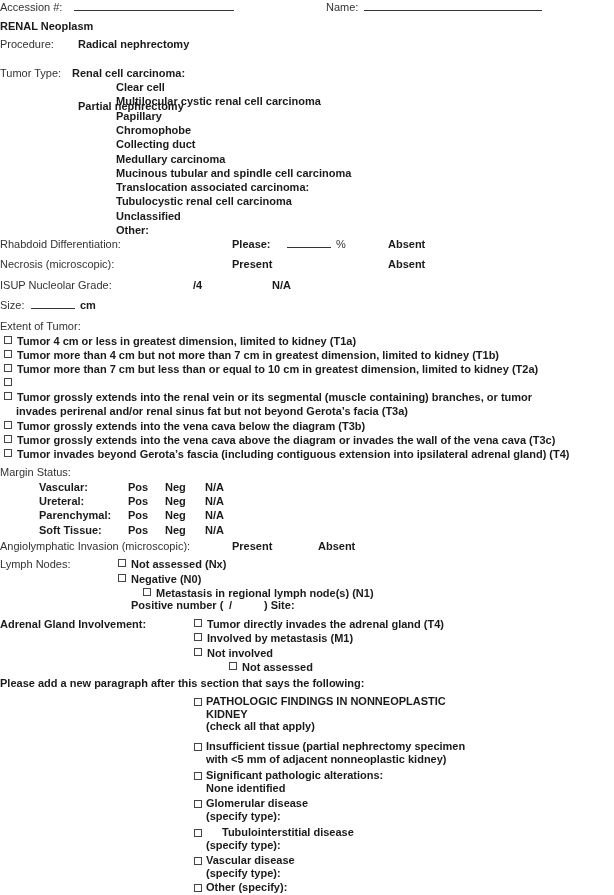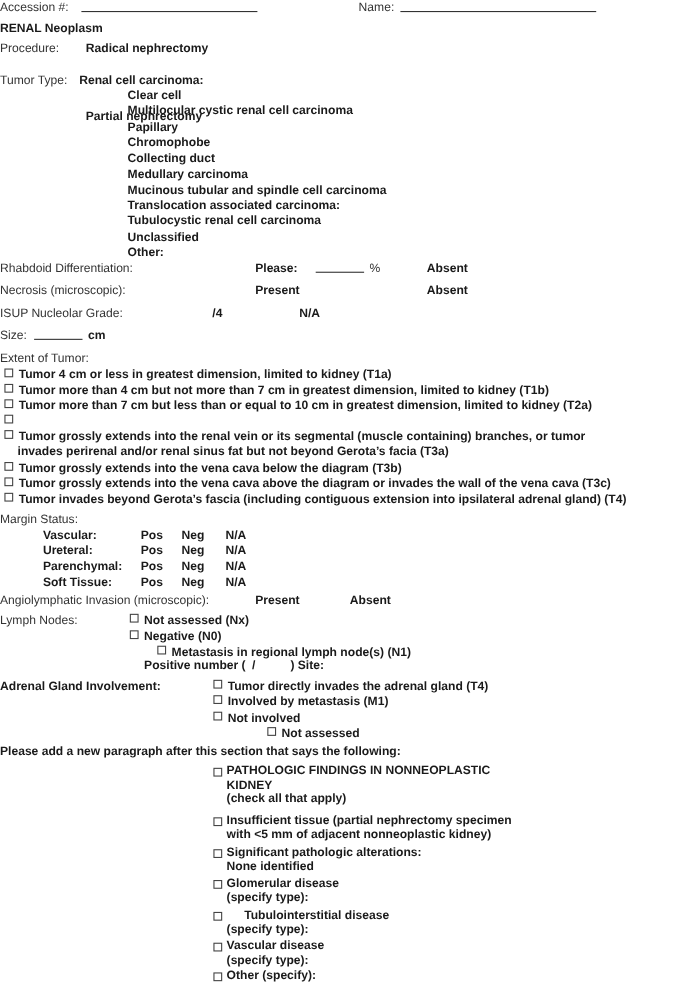--- a/index.html
+++ b/index.html
@@ -106,21 +106,21 @@
   </div>
 <div class="abs b" style="left:131px;top:599px;">Positive number (</div>
 <div class="abs b" style="left:229px;top:599px;">/</div>
 <div class="abs b" style="left:264px;top:599px;">)  Site:</div>
 
 <div class="abs b" style="left:0;top:618px;">Adrenal Gland Involvement:</div>
 <div id="adrenal">
     <div class="abs b" style="left:194px;top:618px;"><span class="cb"></span><span>Tumor directly invades the adrenal gland (T4)</span></div>
     <div class="abs b" style="left:194px;top:632.3px;"><span class="cb"></span><span>Involved by metastasis (M1)</span></div>
     <div class="abs b" style="left:194px;top:646.6px;"><span class="cb"></span><span>Not involved</span></div>
-    <div class="abs b" style="left:203px;top:660.9px;padding-left:40px;"><span class="cb"></span><span>Not assessed</span></div>
+    <div class="abs b" style="left:189px;top:660.9px;padding-left:40px;"><span class="cb"></span><span>Not assessed</span></div>
   </div>
 
 <div class="abs b" style="left:0;top:677px;">Please add a new paragraph after this section that says the following:</div>
 
 <div id="nonneo">
     <span class="cb abs" style="left:194px;top:698px;"></span>
     <div class="abs b" style="left:206px;top:695px;">PATHOLOGIC FINDINGS IN NONNEOPLASTIC</div>
     <div class="abs b" style="left:206px;top:707.5px;">KIDNEY</div>
     <div class="abs b" style="left:206px;top:720px;">(check all that apply)</div>
     <span class="cb abs" style="left:194px;top:743px;"></span>

